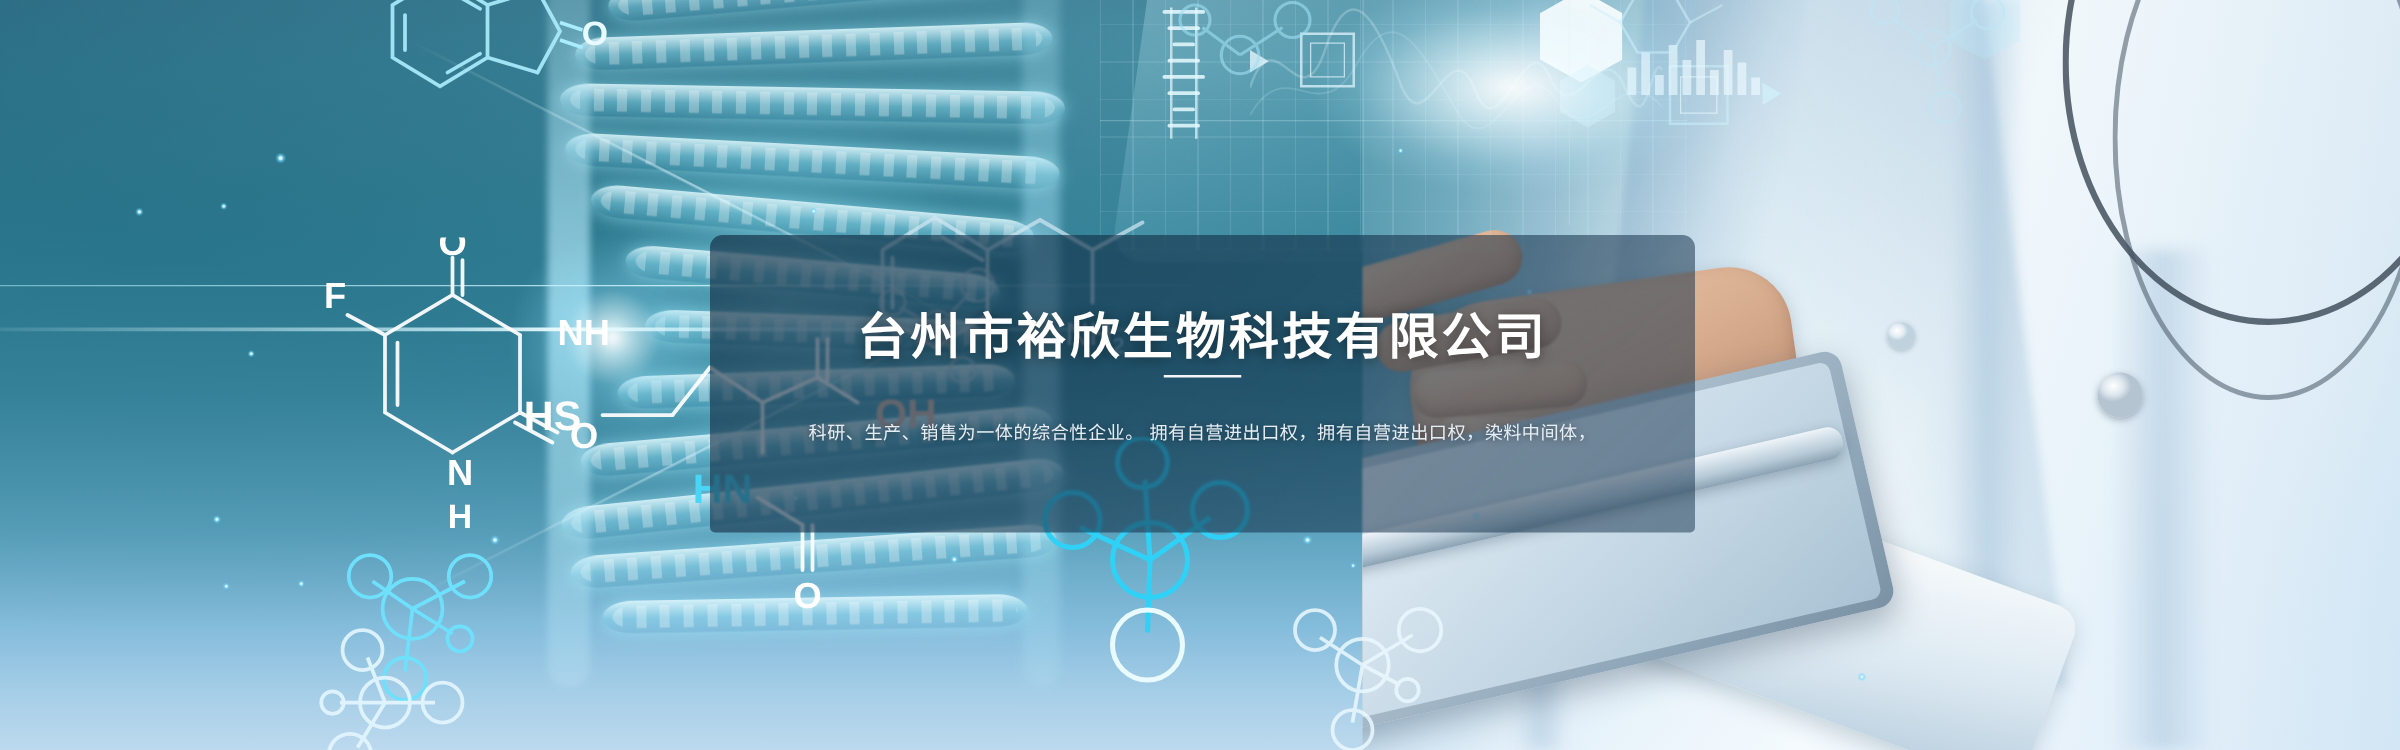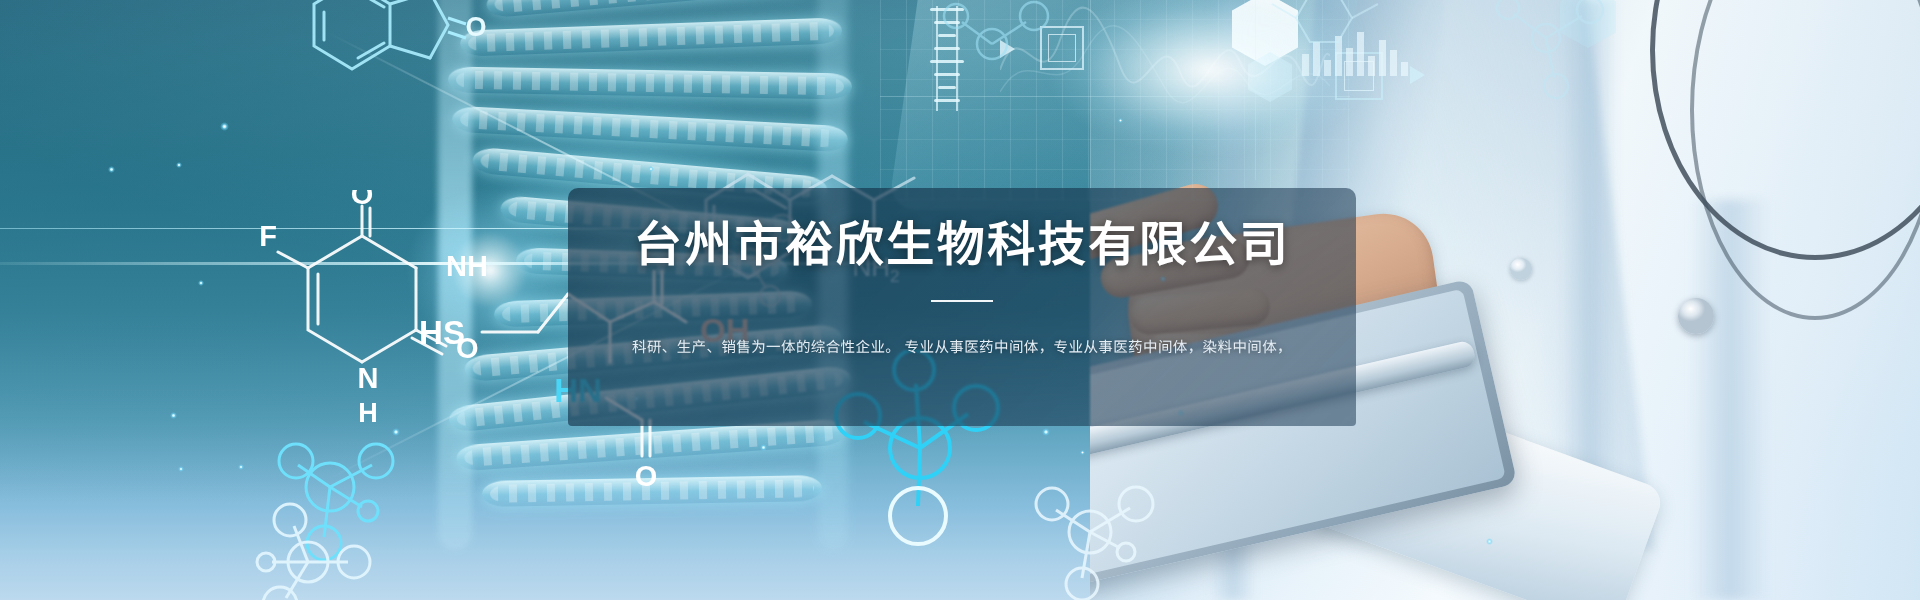--- a/index.html
+++ b/index.html
@@ -205,24 +205,24 @@
   }
 
   
   .overlay{
     position:absolute;left:568px;top:188px;width:788px;height:238px;
     background:linear-gradient(135deg, rgba(14,38,60,.62) 0%, rgba(16,42,66,.56) 45%, rgba(20,50,76,.50) 100%);
     border-radius:10px 10px 4px 4px;
     backdrop-filter:blur(1px);
   }
   .hero-title{
-    position:absolute;left:0;right:0;top:17px;
+    position:absolute;left:0;right:0;top:49px;
     text-align:center;
     color:#ffffff;
-    font-size:48px;
+    font-size:40px;
     font-weight:700;
     letter-spacing:2.5px;
     text-shadow:0 2px 10px rgba(0,0,0,.45);
     white-space:nowrap;
   }
   .hero-divider{
     position:absolute;left:50%;top:112px;
     width:62px;height:2px;margin-left:-31px;
     background:#ffffff;
     opacity:.95;
@@ -541,17 +541,17 @@
   <div class="spark" style="left:1178px;top:410px;width:6px;height:6px;"></div>
   <div class="spark" style="left:1220px;top:230px;width:7px;height:7px;"></div>
   <div class="spark" style="left:1160px;top:276px;width:6px;height:6px;"></div>
   <div class="spark" style="left:1486px;top:538px;width:7px;height:7px;"></div>
   <div class="spark" style="left:1118px;top:118px;width:5px;height:5px;"></div>
 
   <div class="overlay">
     <div class="hero-title">台州市裕欣生物科技有限公司</div>
     <div class="hero-divider"></div>
     <div class="hero-sub">
-      <span>科研、生产、销售为一体的综合性企业。 专业从事医药中间体，专业从事医药中间体，染料中间体，</span>
+      <span>科研、生产、销售为一体的综合性企业。 拥有自营进出口权，拥有自营进出口权，染料中间体，</span>
     </div>
   </div>
 
 </div>
 
 </body></html>

